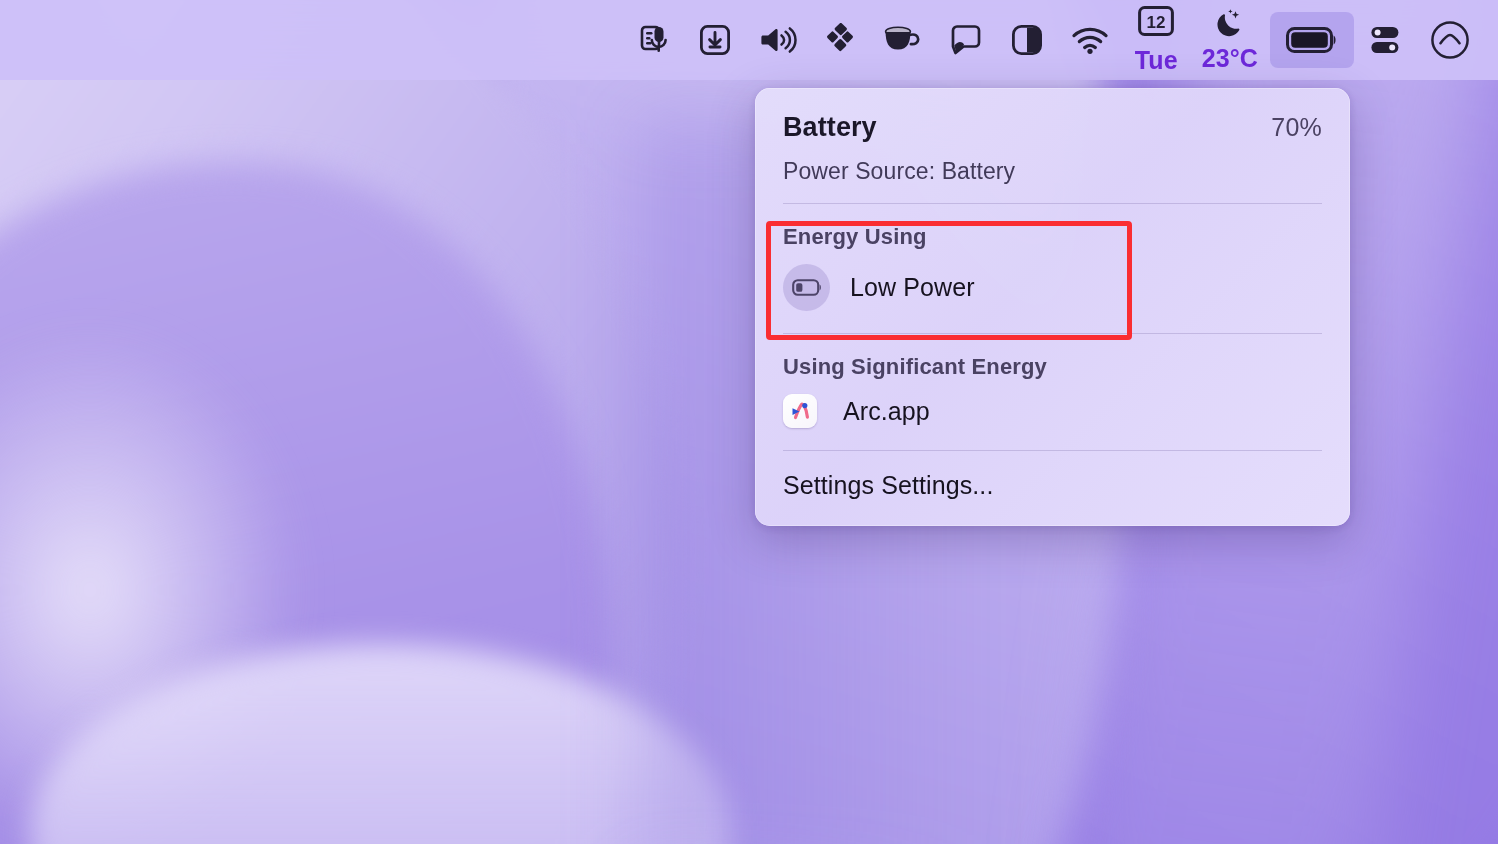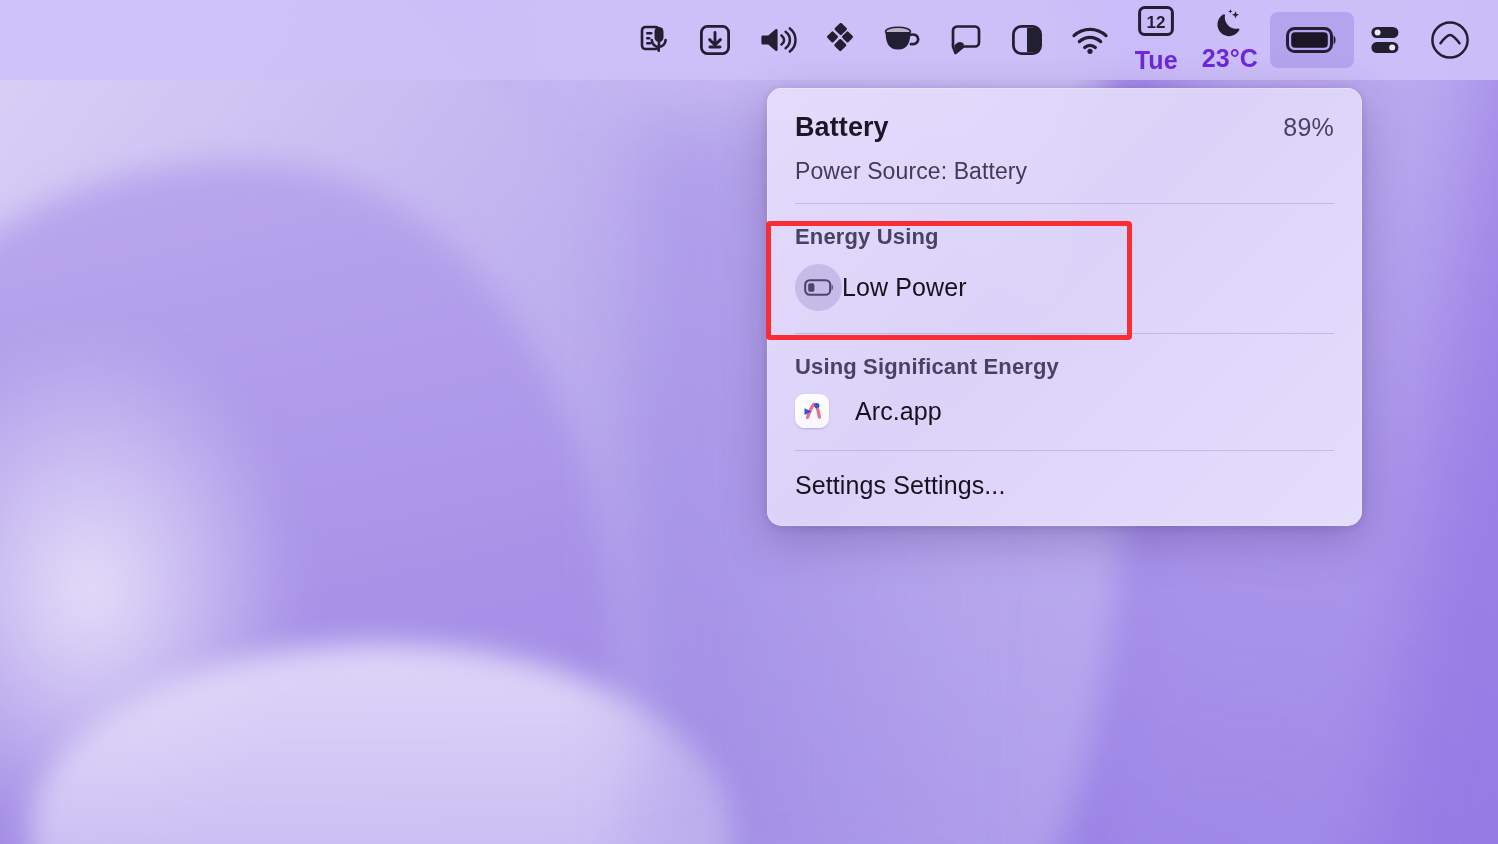--- a/index.html
+++ b/index.html
@@ -105,21 +105,20 @@
   #battery-panel {
     position:absolute; left:755px; top:88px; width:595px;
     border-radius:15px;
     background:linear-gradient(135deg, rgba(228,221,251,.97) 0%, rgba(221,212,249,.97) 45%, rgba(230,223,252,.97) 100%);
     backdrop-filter:blur(40px) saturate(180%);
     box-shadow:0 14px 46px rgba(60,35,110,.30), 0 2px 8px rgba(60,35,110,.16),
                inset 0 0 0 .5px rgba(255,255,255,.55);
     z-index:25;
     padding-bottom:4px;
     overflow:hidden;
-    margin-left:12px;
   }
   .panel-pad { padding:0 28px; }
 
   .bp-header {
     display:flex; align-items:baseline; justify-content:space-between;
     padding-top:24px;
   }
   .bp-title { font-size:27px; font-weight:700; color:#1b1729; letter-spacing:.1px; }
   .bp-pct   { font-size:25px; font-weight:400; color:#4b4263; letter-spacing:.2px; }
   .bp-source{ font-size:23px; font-weight:400; color:#413a59; margin-top:15px; letter-spacing:.1px; }
@@ -127,21 +126,21 @@
   .bp-sep {
     height:1px; margin:18px 28px 0 28px;
     background:rgba(120,105,165,.28);
   }
 
   .bp-section-title {
     font-size:22px; font-weight:700; color:#4a4263;
     letter-spacing:.15px;
   }
 
-  .bp-row { display:flex; align-items:center; }
+  .bp-row { display:flex; align-items:center; gap:20px; }
 
   .lp-badge {
     width:47px; height:47px; border-radius:50%;
     background:rgba(163,148,209,.42);
     display:flex; align-items:center; justify-content:center;
     flex:0 0 auto;
   }
   .row-label { font-size:25px; font-weight:400; color:#16121f; letter-spacing:.1px; }
 
   
@@ -300,21 +299,21 @@
     </div>
 
   </div>
 </div>
 
 <div id="battery-panel">
 
   <div class="panel-pad">
     <div class="bp-header">
       <span class="bp-title">Battery</span>
-      <span class="bp-pct">89%</span>
+      <span class="bp-pct">70%</span>
     </div>
     <div class="bp-source">Power Source: Battery</div>
   </div>
 
   <div class="bp-sep"></div>
 
   <div class="panel-pad" style="padding-top:20px;">
     <div class="bp-section-title">Energy Using</div>
     <div class="bp-row" style="margin-top:14px;">
       <span class="lp-badge">

